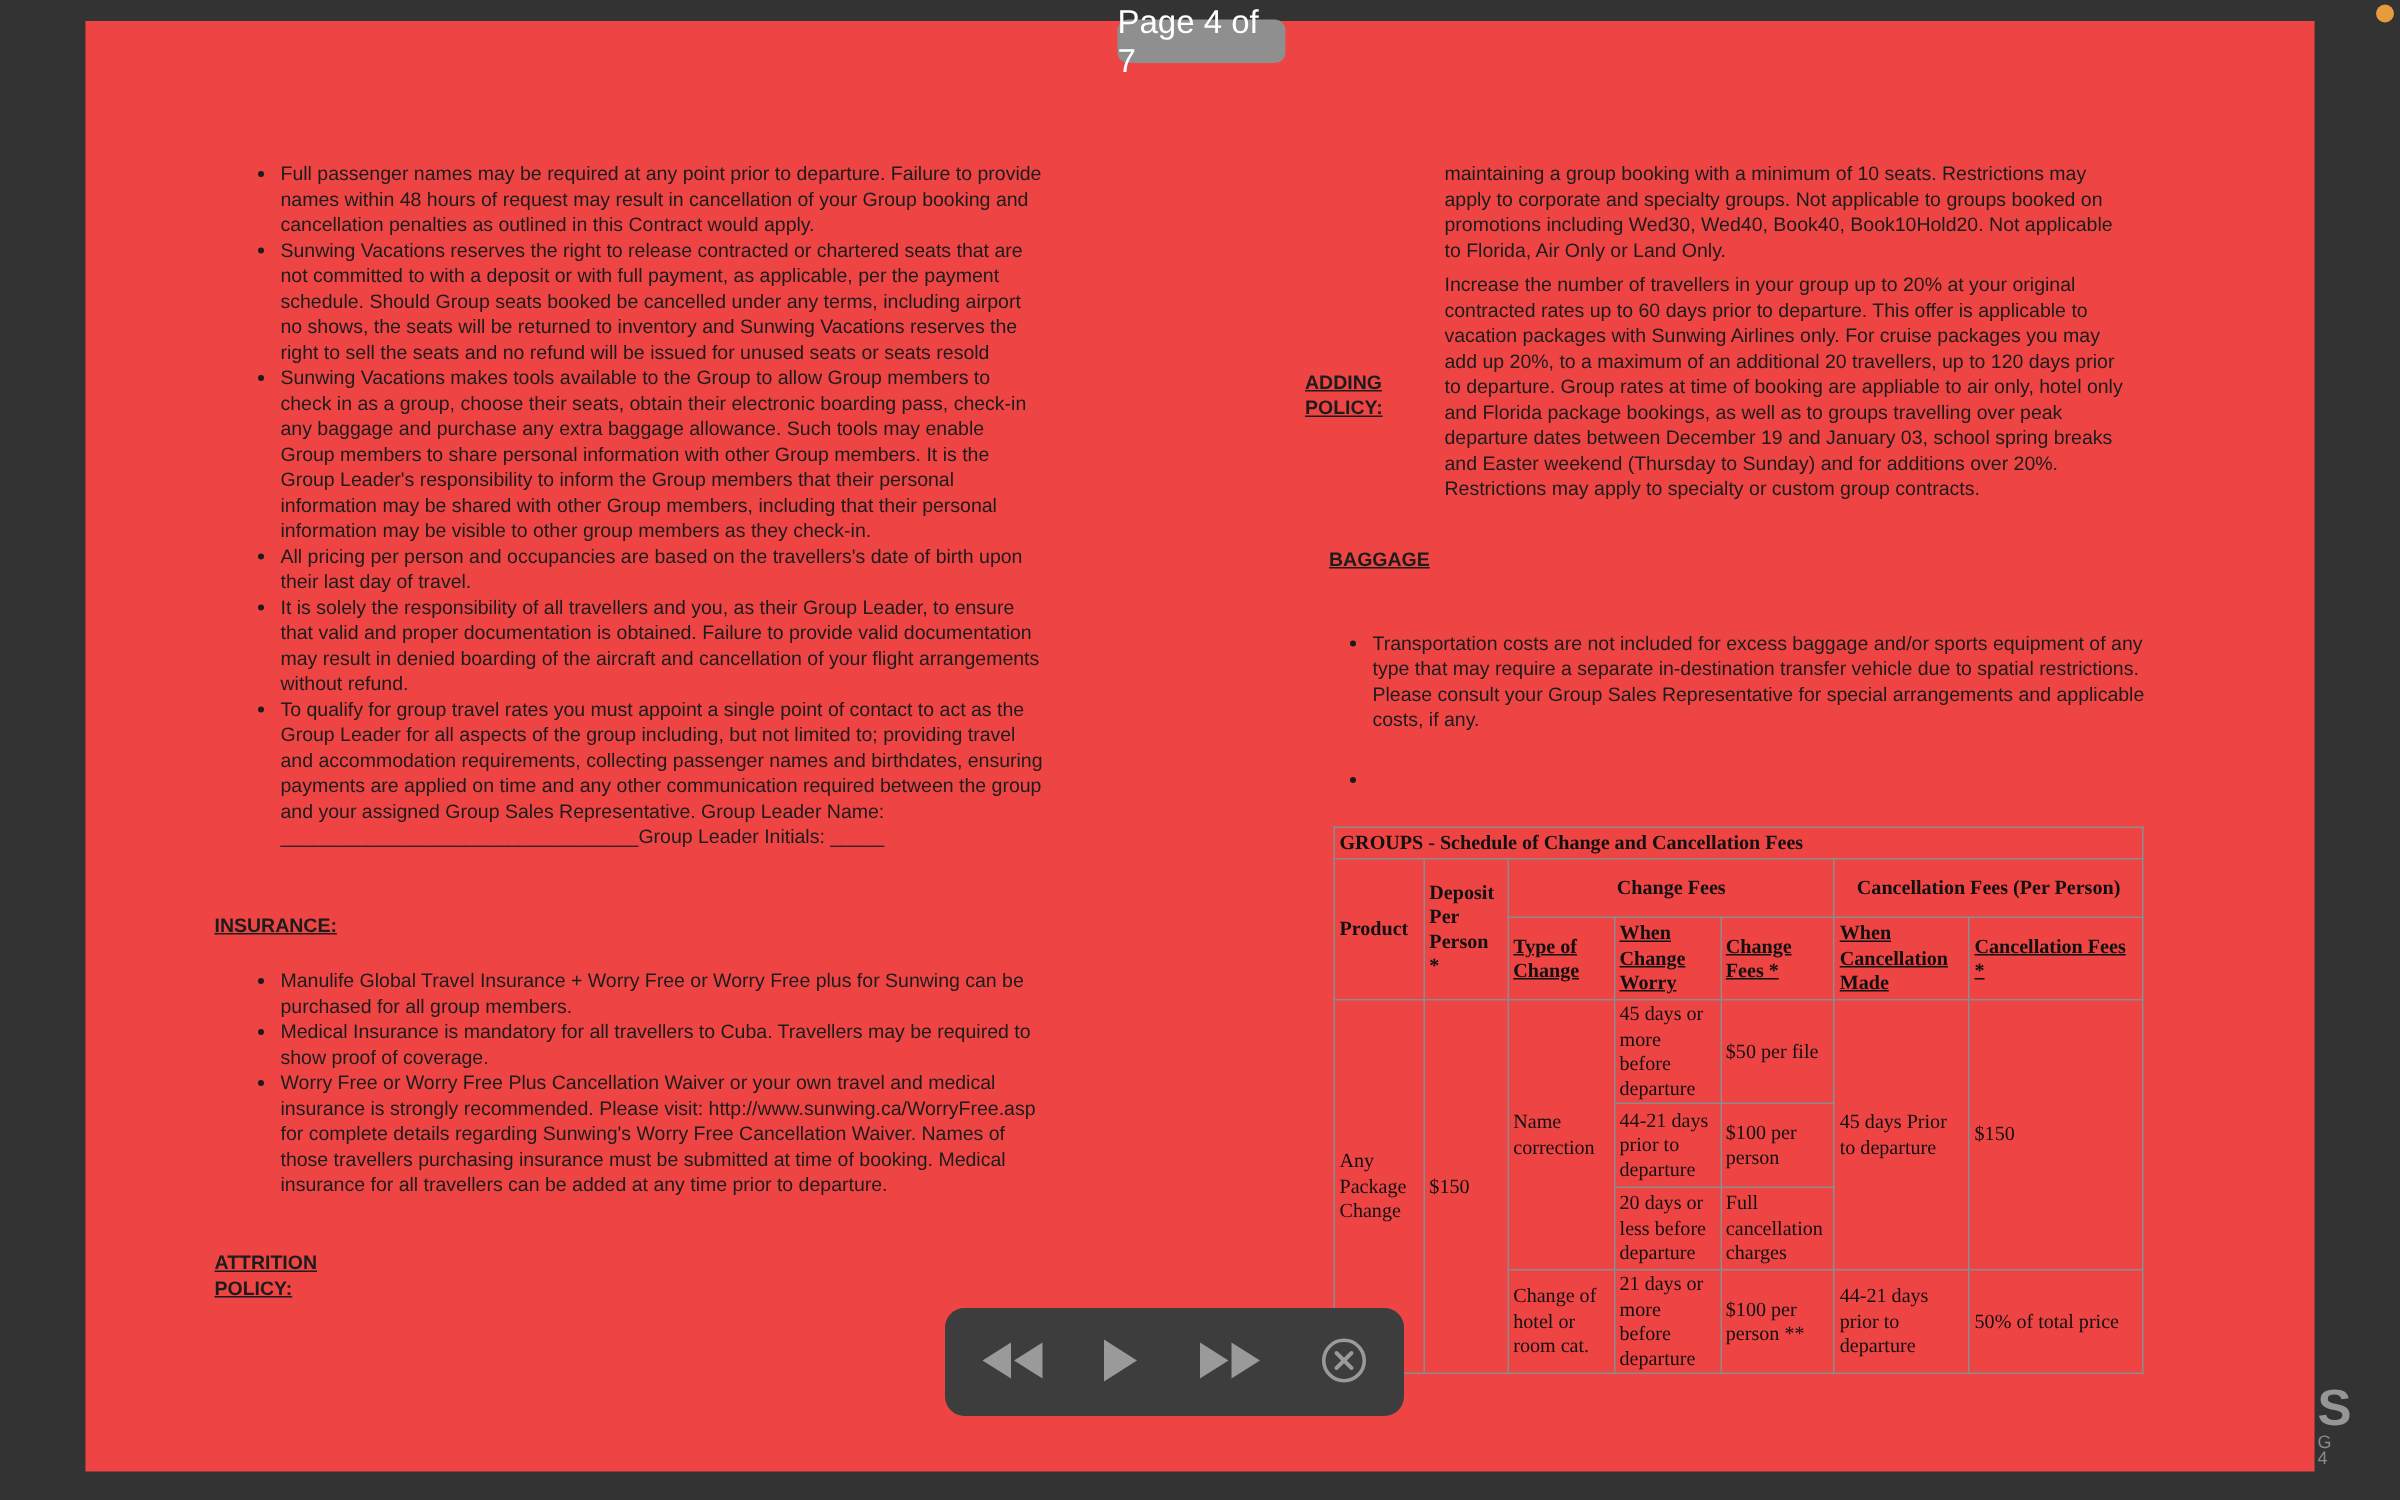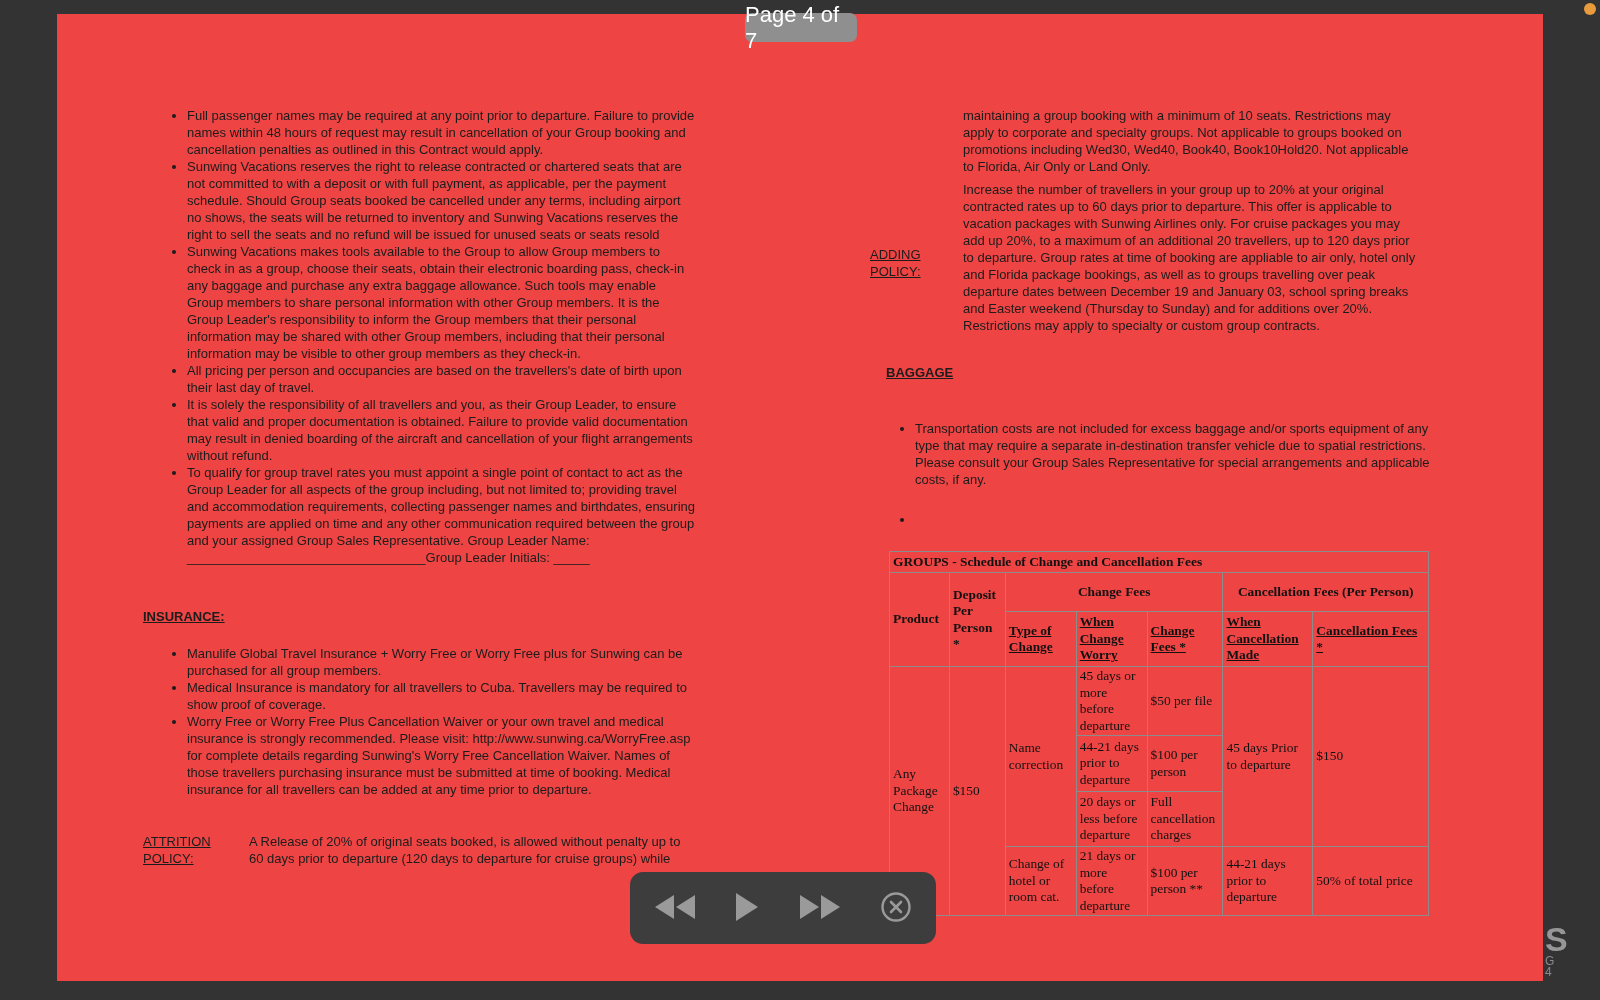--- a/index.html
+++ b/index.html
@@ -16,21 +16,21 @@
     width: 1486px; height: 967px;
     background: #ef4444; color: #1c1c1c; overflow: hidden;
   }
 
   
   .blk { position: absolute; font-size: 13px; line-height: 17px; }
   ul.doc-list { list-style: disc outside; padding-left: 44px; }
   ul.doc-list li { padding: 0; margin: 0; min-height: 17px; }
 
   .sec-label { font-weight: bold; text-decoration: underline; }
-  .label-2line div { font-weight: normal; text-decoration: underline; white-space: nowrap; }
+  .label-2line div { font-weight: bold; text-decoration: underline; white-space: nowrap; }
 
   .attrition-row { display: flex; }
   .attrition-row .lbl { flex: 0 0 94px; }
   .attrition-row .txt { flex: 1; }
 
   .li-gap { margin-top: 23px !important; }
 
   
   table.fees {
     position: absolute; left: 832px; top: 537px; width: 540px;
@@ -105,26 +105,25 @@
     <div class="blk sec-label" style="left:86px; top:594px;">INSURANCE:</div>
 
     <div class="blk" style="left:86px; top:631px; width:552px;">
       <ul class="doc-list">
         <li>Manulife Global Travel Insurance + Worry Free or Worry Free plus for Sunwing can be purchased for all group members.</li>
         <li>Medical Insurance is mandatory for all travellers to Cuba. Travellers may be required to show proof of coverage.</li>
         <li>Worry Free or Worry Free Plus Cancellation Waiver or your own travel and medical insurance is strongly recommended. Please visit: http://www.sunwing.ca/WorryFree.asp for complete details regarding Sunwing's Worry Free Cancellation Waiver. Names of those travellers purchasing insurance must be submitted at time of booking. Medical insurance for all travellers can be added at any time prior to departure.</li>
       </ul>
     </div>
 
-    <div class="blk attrition-row" style="left:86px; top:819px; width:552px;gap:12px;">
+    <div class="blk attrition-row" style="left:86px; top:819px; width:552px;">
       <div class="lbl label-2line">
         <div>ATTRITION</div>
         <div>POLICY:</div>
       </div>
-      <div class="txt">A Release of 20% of original seats booked, is allowed without penalty up to 60 days prior to departure (120 days to departure for cruise groups) while</div>
     </div>
 
     <div class="blk" style="left:906px; top:93px; width:459px;">
       <p>maintaining a group booking with a minimum of 10 seats. Restrictions may apply to corporate and specialty groups. Not applicable to groups booked on promotions including Wed30, Wed40, Book40, Book10Hold20. Not applicable to Florida, Air Only or Land Only.</p>
       <p style="margin-top:6px;">Increase the number of travellers in your group up to 20% at your original contracted rates up to 60 days prior to departure. This offer is applicable to vacation packages with Sunwing Airlines only. For cruise packages you may add up 20%, to a maximum of an additional 20 travellers, up to 120 days prior to departure. Group rates at time of booking are appliable to air only, hotel only and Florida package bookings, as well as to groups travelling over peak departure dates between December 19 and January 03, school spring breaks and Easter weekend (Thursday to Sunday) and for additions over 20%. Restrictions may apply to specialty or custom group contracts.</p>
     </div>
 
     <div class="blk label-2line" style="left:813px; top:232px;">
       <div>ADDING</div>
       <div>POLICY:</div>

